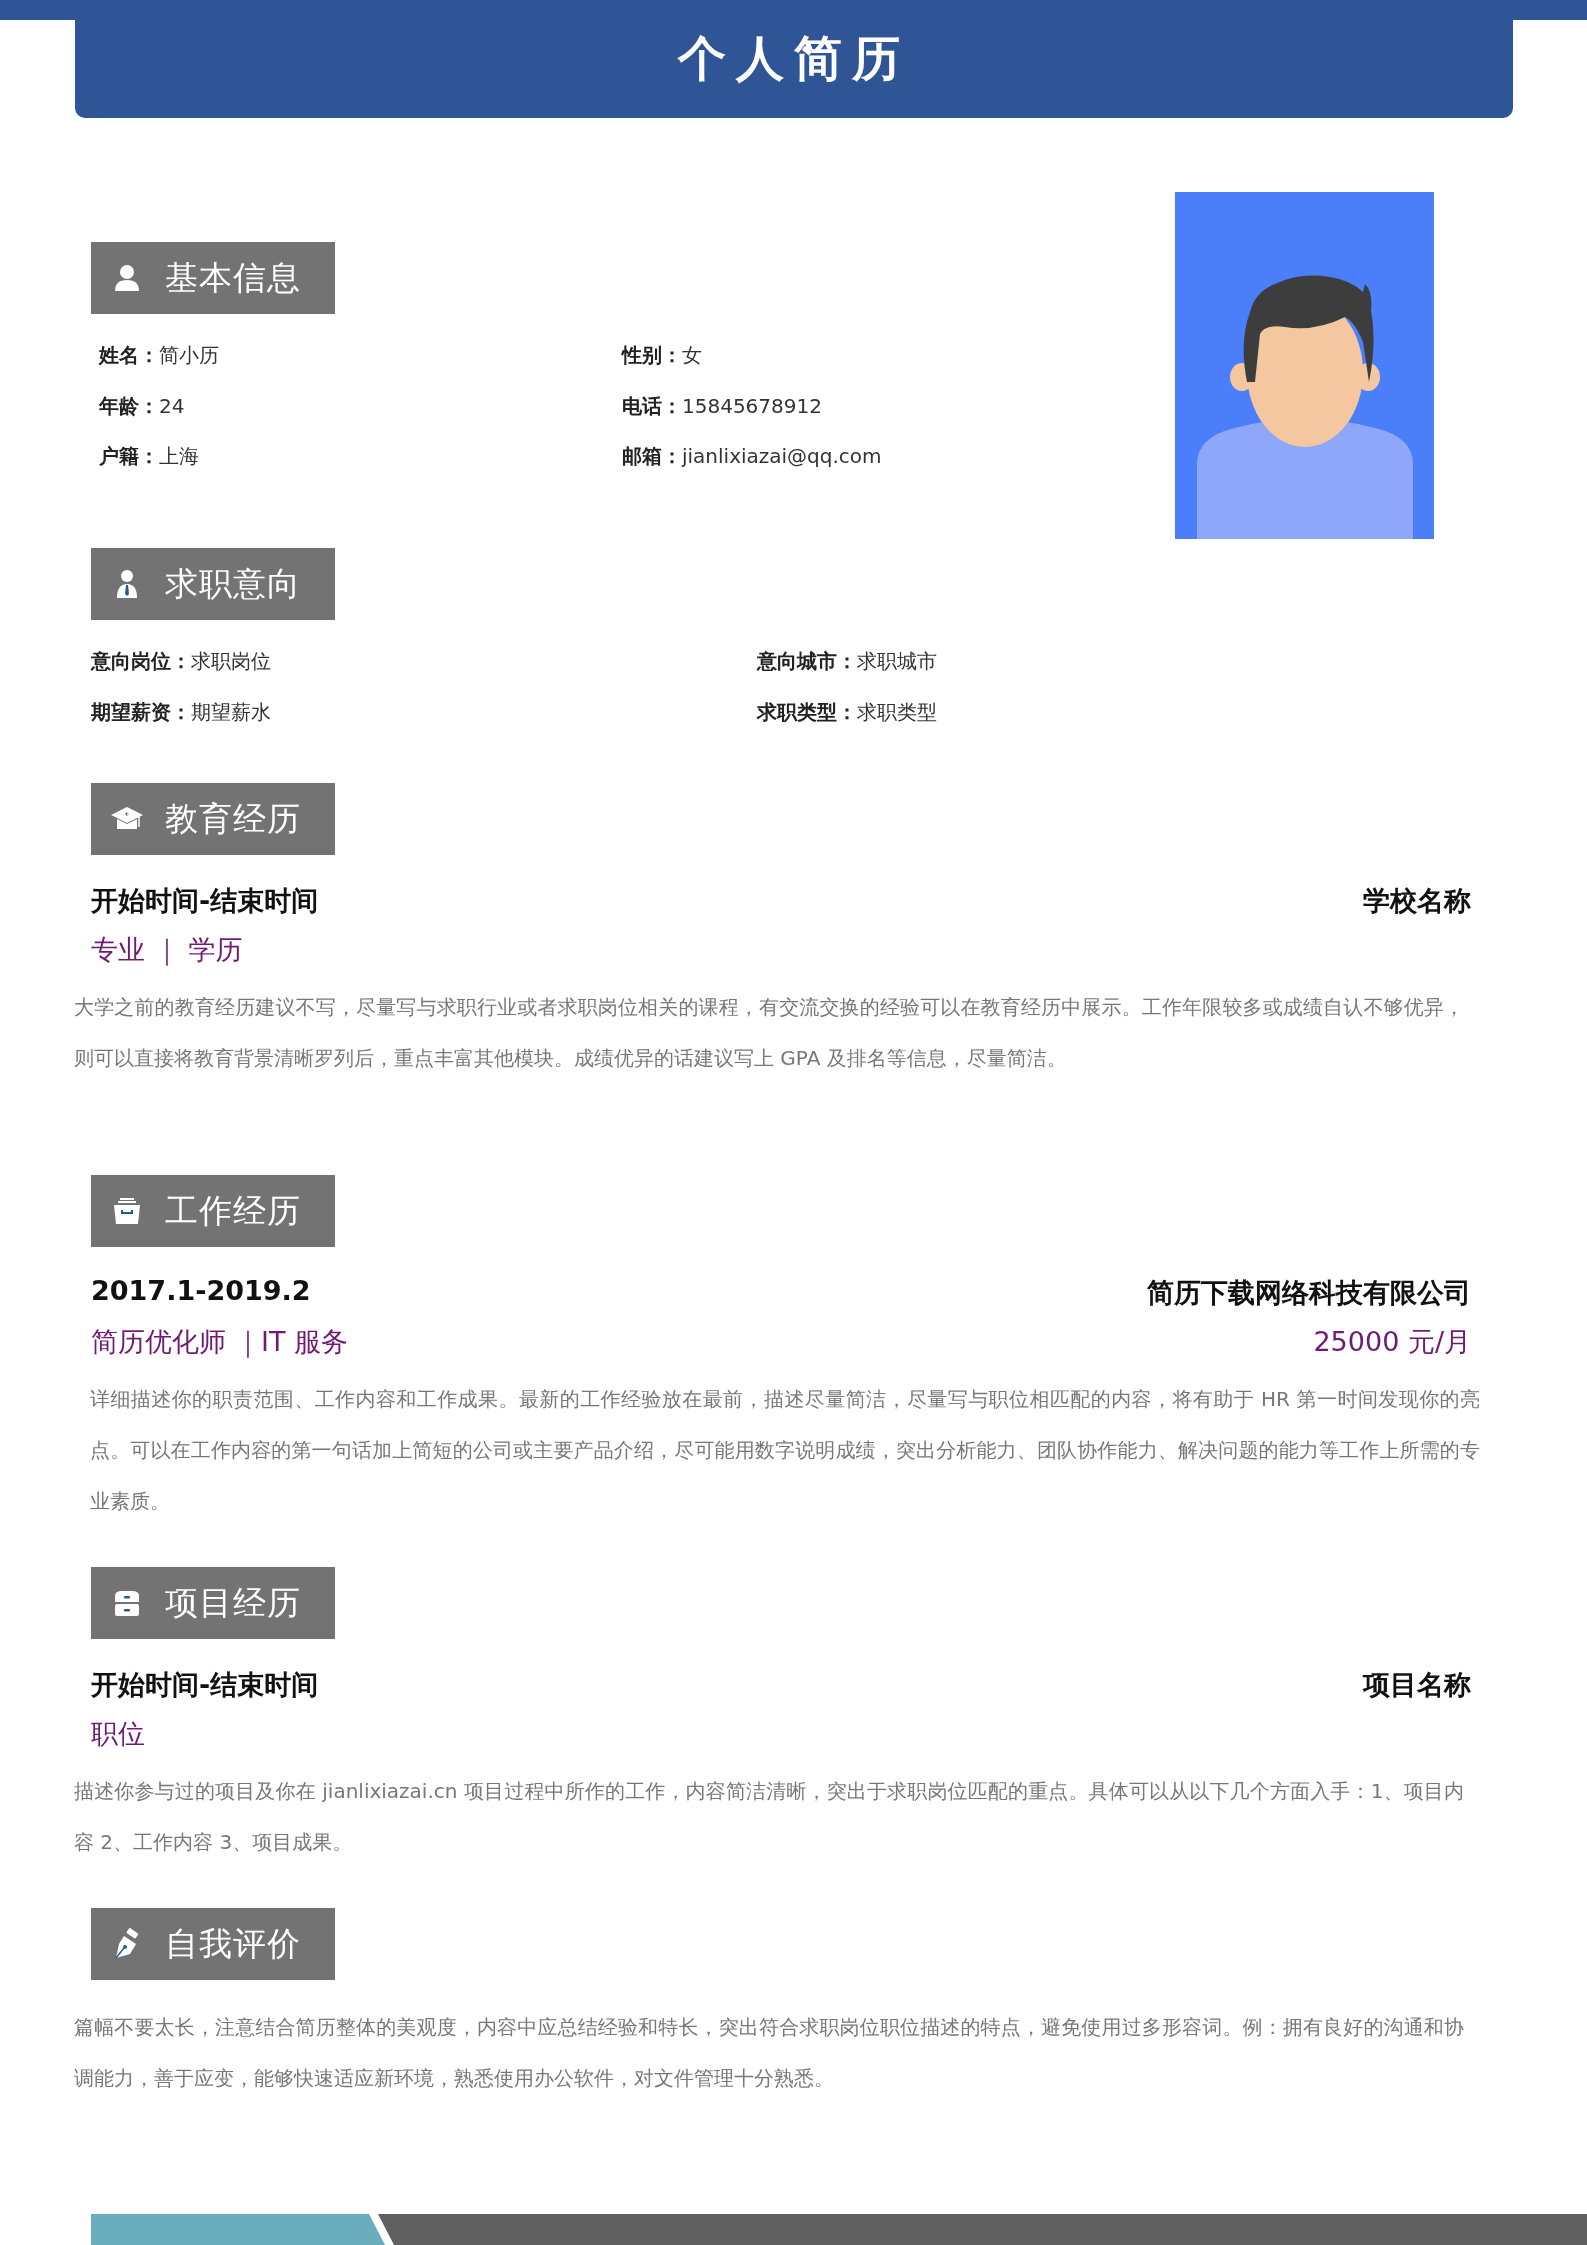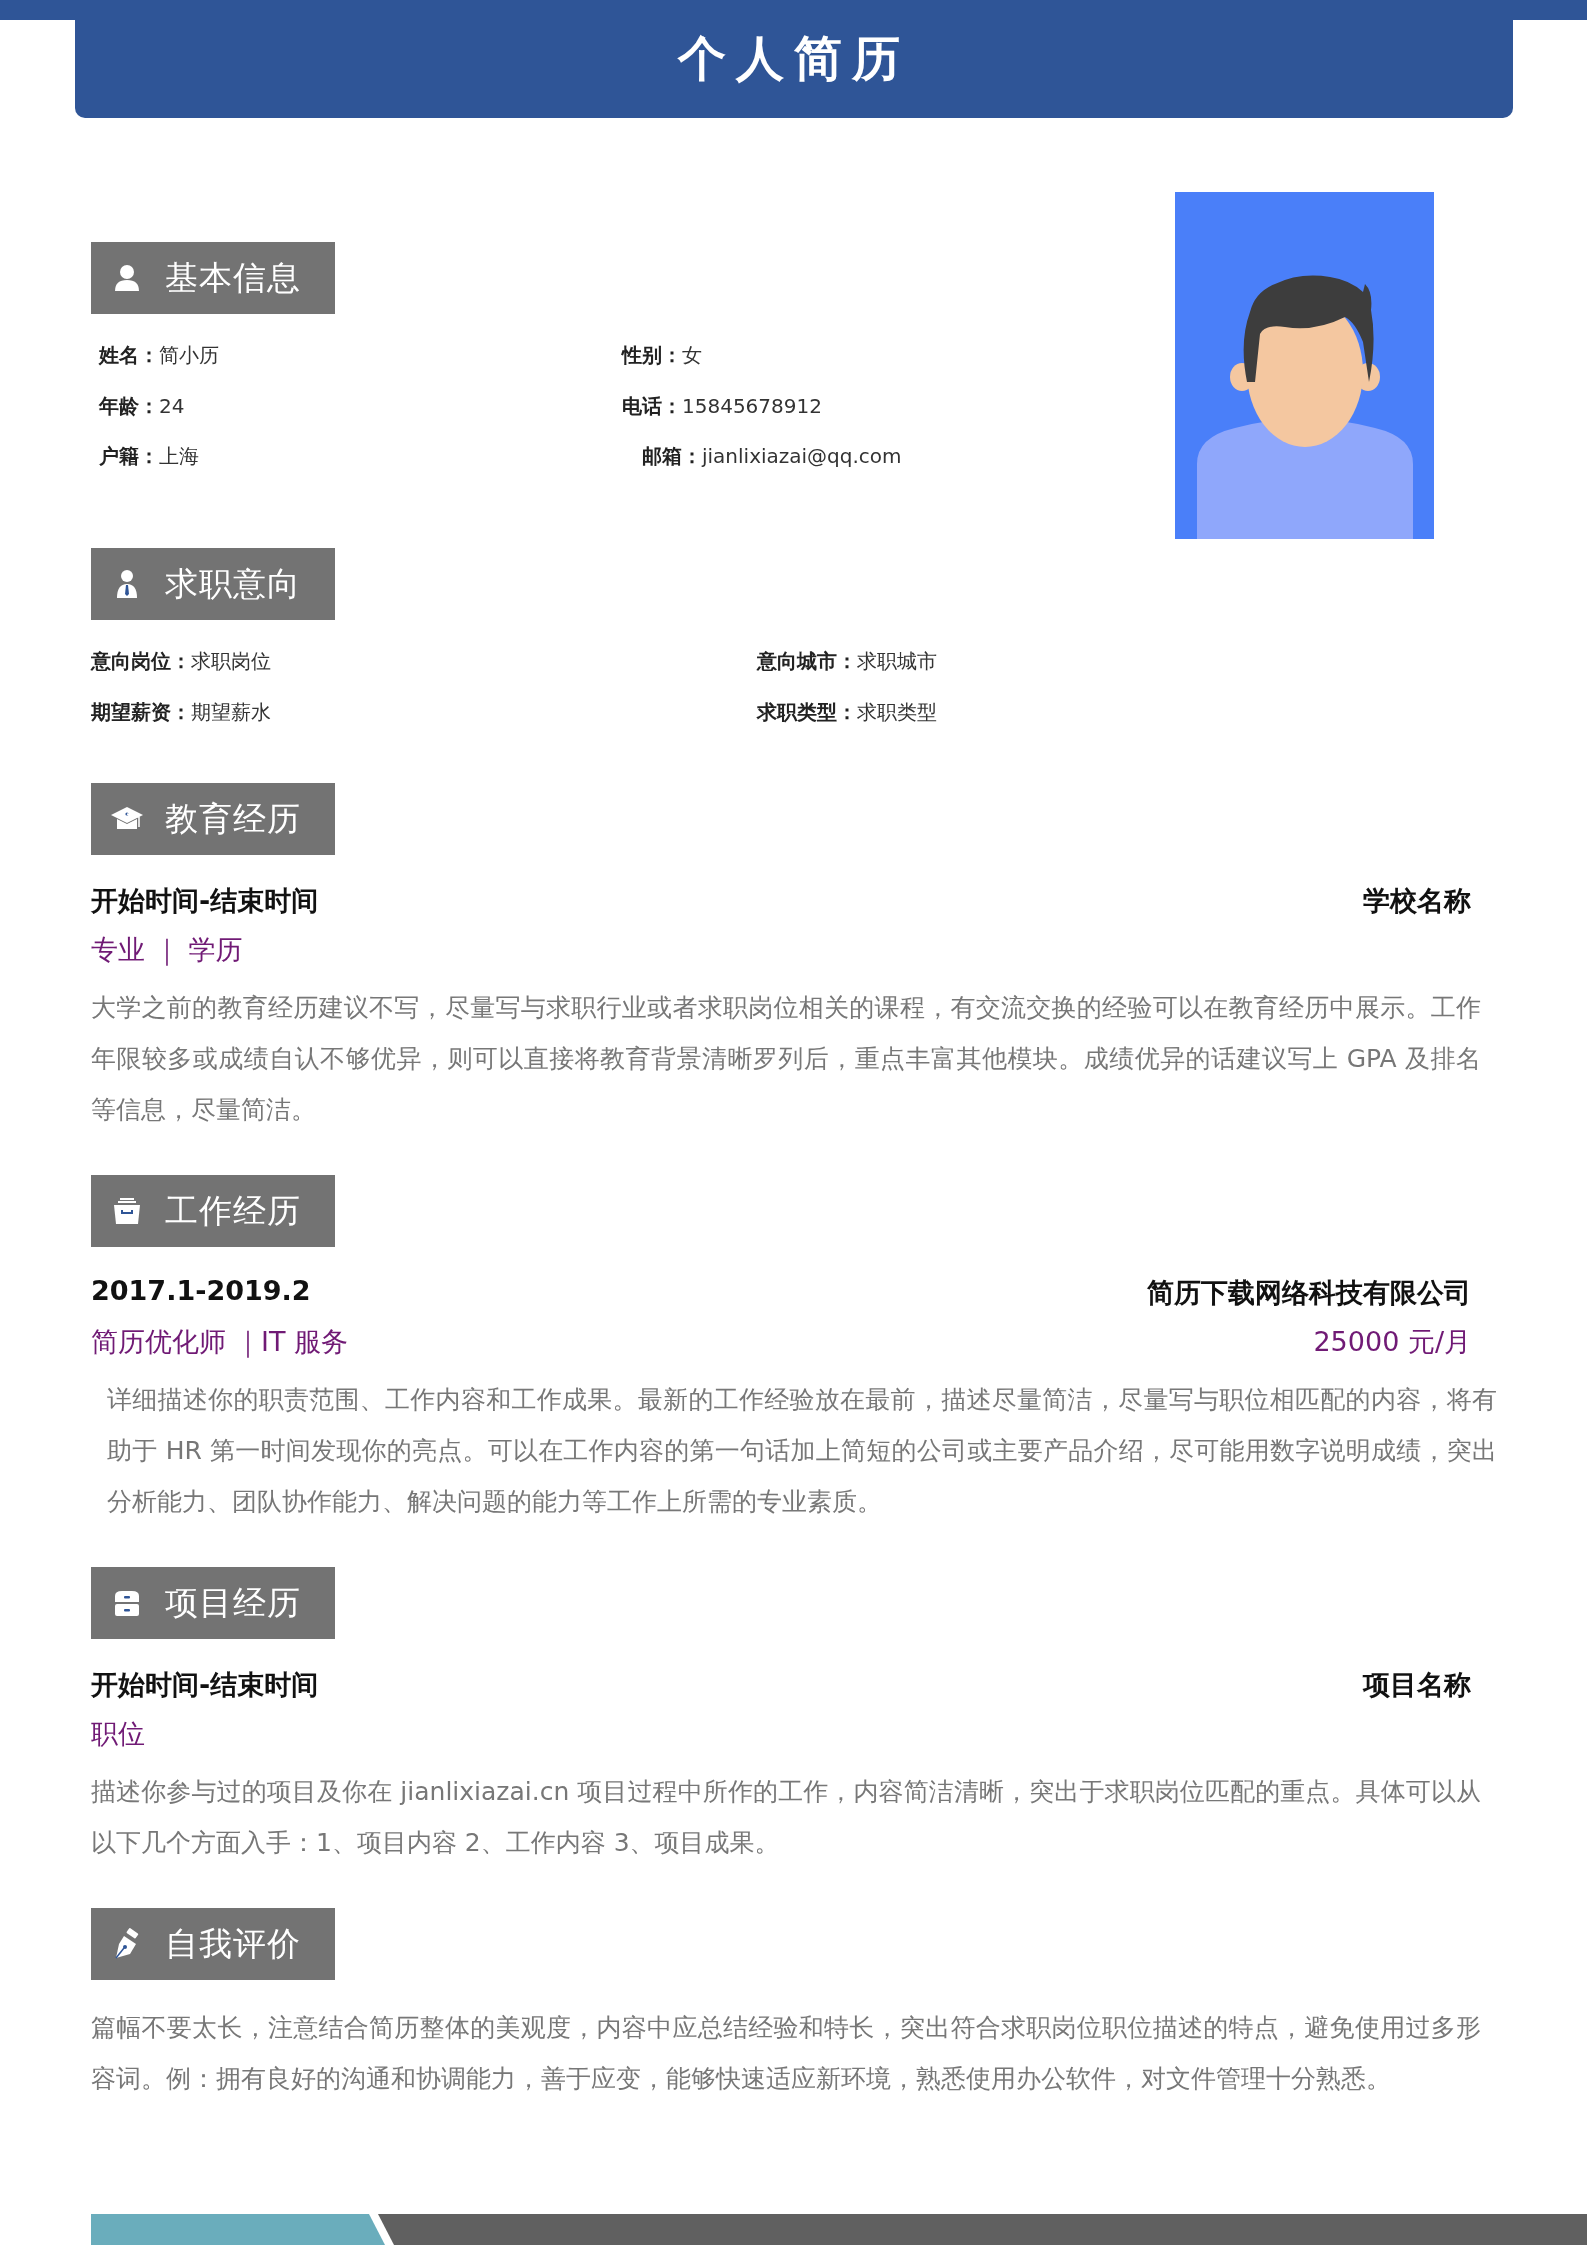--- a/index.html
+++ b/index.html
@@ -17,21 +17,21 @@
 
     .kv { position: absolute; font-size: 20px; color: #333; white-space: nowrap; }
     .kv .k { font-weight: bold; color: #222; }
     .kv .v { color: #333; }
 
     .photo { position: absolute; left: 1175px; top: 192px; width: 259px; height: 347px; background: #4a7ff9; overflow: hidden; }
 
     .row-line { position: absolute; left: 91px; width: 1380px; display: flex; justify-content: space-between; white-space: nowrap; }
     .row-title { font-size: 27px; font-weight: bold; color: #111; }
     .row-sub { font-size: 27px; color: #701a75; }
-    .para { position: absolute; left: 91px; width: 1390px; font-size: 25px; line-height: 51px; color: #777; text-align: justify; }
+    .para { position: absolute; left: 74px; width: 1390px; font-size: 20px; line-height: 51px; color: #777; text-align: justify; }
 
     .footer { position: absolute; left: 0; top: 2214px; width: 1587px; height: 31px; }
   </style>
 </head>
 <body>
 
 <div class="top-bar"></div>
 <div class="title-panel">
   <span class="title-text">个人简历</span>
 </div>
@@ -57,21 +57,21 @@
       </svg>
   </div>
   <span class="sec-label">基本信息</span>
 </div>
 
 <div class="kv" style="left:99px; top:342px;"><span class="k">姓名：</span><span class="v">简小历</span></div>
 <div class="kv" style="left:622px; top:342px;"><span class="k">性别：</span><span class="v">女</span></div>
 <div class="kv" style="left:99px; top:393px;"><span class="k">年龄：</span><span class="v">24</span></div>
 <div class="kv" style="left:622px; top:393px;"><span class="k">电话：</span><span class="v">15845678912</span></div>
 <div class="kv" style="left:99px; top:443px;"><span class="k">户籍：</span><span class="v">上海</span></div>
-<div class="kv" style="left:622px; top:443px;margin-left:20px;"><span class="k">邮箱：</span><span class="v">jianlixiazai@qq.com</span></div>
+<div class="kv" style="left:622px; top:443px;"><span class="k">邮箱：</span><span class="v">jianlixiazai@qq.com</span></div>
 
 <div class="sec-head" style="top:548px;">
   <div class="sec-icon">
     <svg viewBox="0 0 34 34">
         <circle cx="17" cy="9" r="6" fill="#fff"></circle>
         <path d="M7 31 Q7 17 17 17 Q27 17 27 31 Z" fill="#fff"></path>
         <path d="M16 18 L18 18 L19 27 L17 29 L15 27 Z" fill="#2f5597"></path>
       </svg>
   </div>
   <span class="sec-label">求职意向</span>

